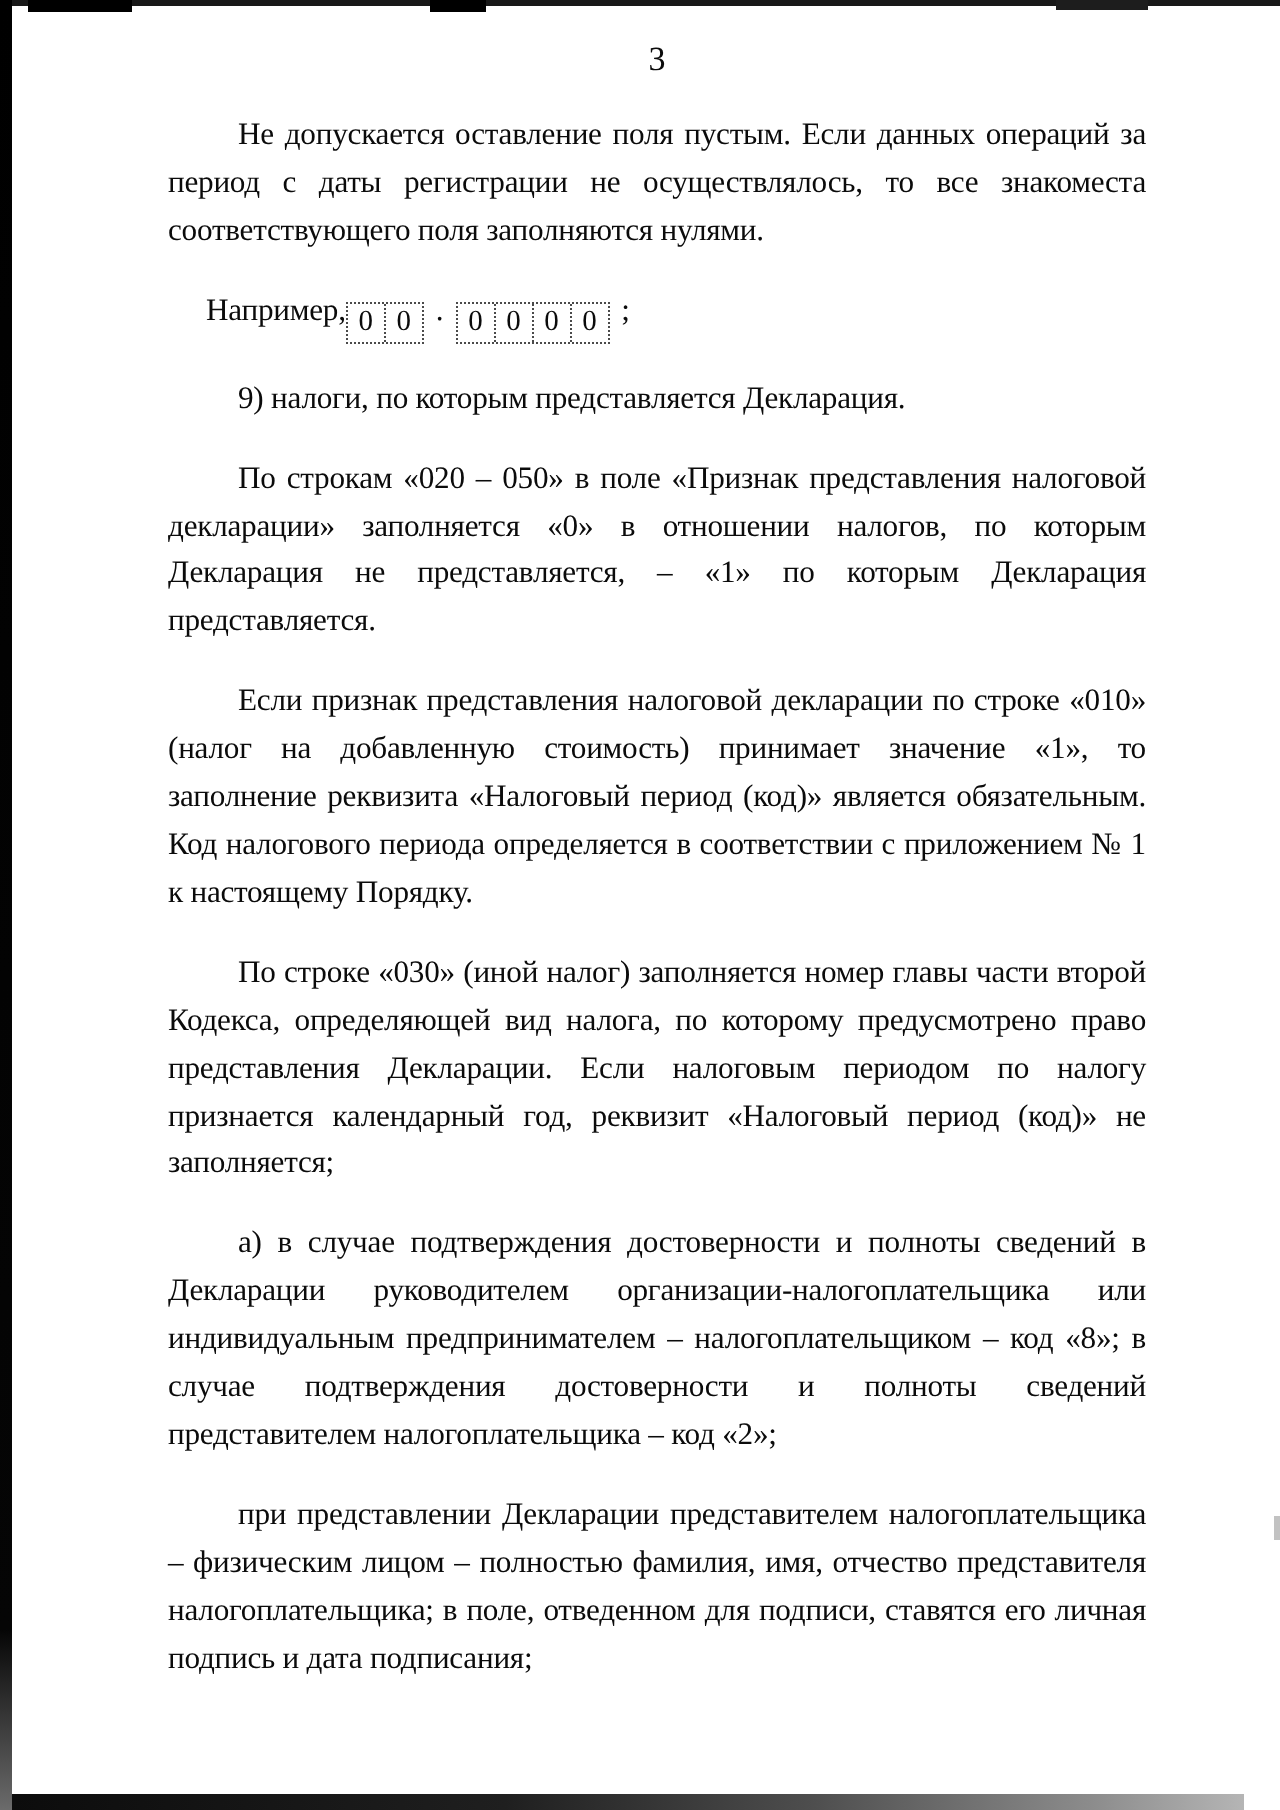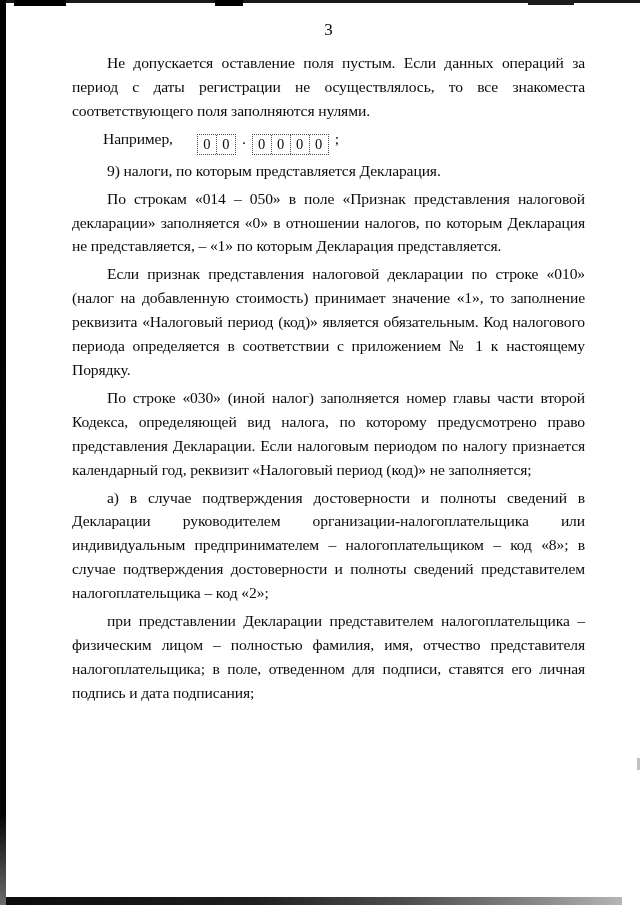--- a/index.html
+++ b/index.html
@@ -33,31 +33,31 @@
     font-size: 17px;
     margin-bottom: 11px;
   }
   .body-text {
     font-size: 15.6px;
     line-height: 23.9px;
     letter-spacing: -0.12px;
     text-align: justify;
   }
   .body-text p {
-    margin: 4px;
+    margin: 16px;
     text-indent: 35px;
   }
 
   
   .example-line {
     padding-left: 35px;
     text-align: left;
     white-space: nowrap;
   }
-  .example-label { margin-right: 24px; }
+  .example-label { }
   .digit-box {
     display: inline-flex;
     border: 1.5px dotted #4a4a4a;
     vertical-align: -5px;
     background: #fff;
   }
   .digit-cell {
     display: inline-block;
     width: 18px; height: 19px;
     line-height: 19px;
@@ -90,21 +90,21 @@
           <span class="digit-cell">0</span>
         </span><span class="punct">.</span><span class="digit-box">
           <span class="digit-cell">0</span>
           <span class="digit-cell">0</span>
           <span class="digit-cell">0</span>
           <span class="digit-cell">0</span>
         </span><span class="punct">;</span>
     </div>
 
     <p>9) налоги, по которым представляется Декларация.</p>
-    <p>По строкам «014 – 050» в поле «Признак представления налоговой декларации» заполняется «0» в отношении налогов, по которым Декларация не представляется, – «1» по которым Декларация представляется.</p>
+    <p>По строкам «020 – 050» в поле «Признак представления налоговой декларации» заполняется «0» в отношении налогов, по которым Декларация не представляется, – «1» по которым Декларация представляется.</p>
     <p>Если признак представления налоговой декларации по строке «010» (налог на добавленную стоимость) принимает значение «1», то заполнение реквизита «Налоговый период (код)» является обязательным. Код налогового периода определяется в соответствии с приложением № 1 к настоящему Порядку.</p>
     <p>По строке «030» (иной налог) заполняется номер главы части второй Кодекса, определяющей вид налога, по которому предусмотрено право представления Декларации. Если налоговым периодом по налогу признается календарный год, реквизит «Налоговый период (код)» не заполняется;</p>
     <p>а) в случае подтверждения достоверности и полноты сведений в Декларации руководителем организации-налогоплательщика или индивидуальным предпринимателем – налогоплательщиком – код «8»; в случае подтверждения достоверности и полноты сведений представителем налогоплательщика – код «2»;</p>
     <p>при представлении Декларации представителем налогоплательщика – физическим лицом – полностью фамилия, имя, отчество представителя налогоплательщика; в поле, отведенном для подписи, ставятся его личная подпись и дата подписания;</p>
 
   </div>
 
 </div>
 
 <div class="bottom-edge"></div>

